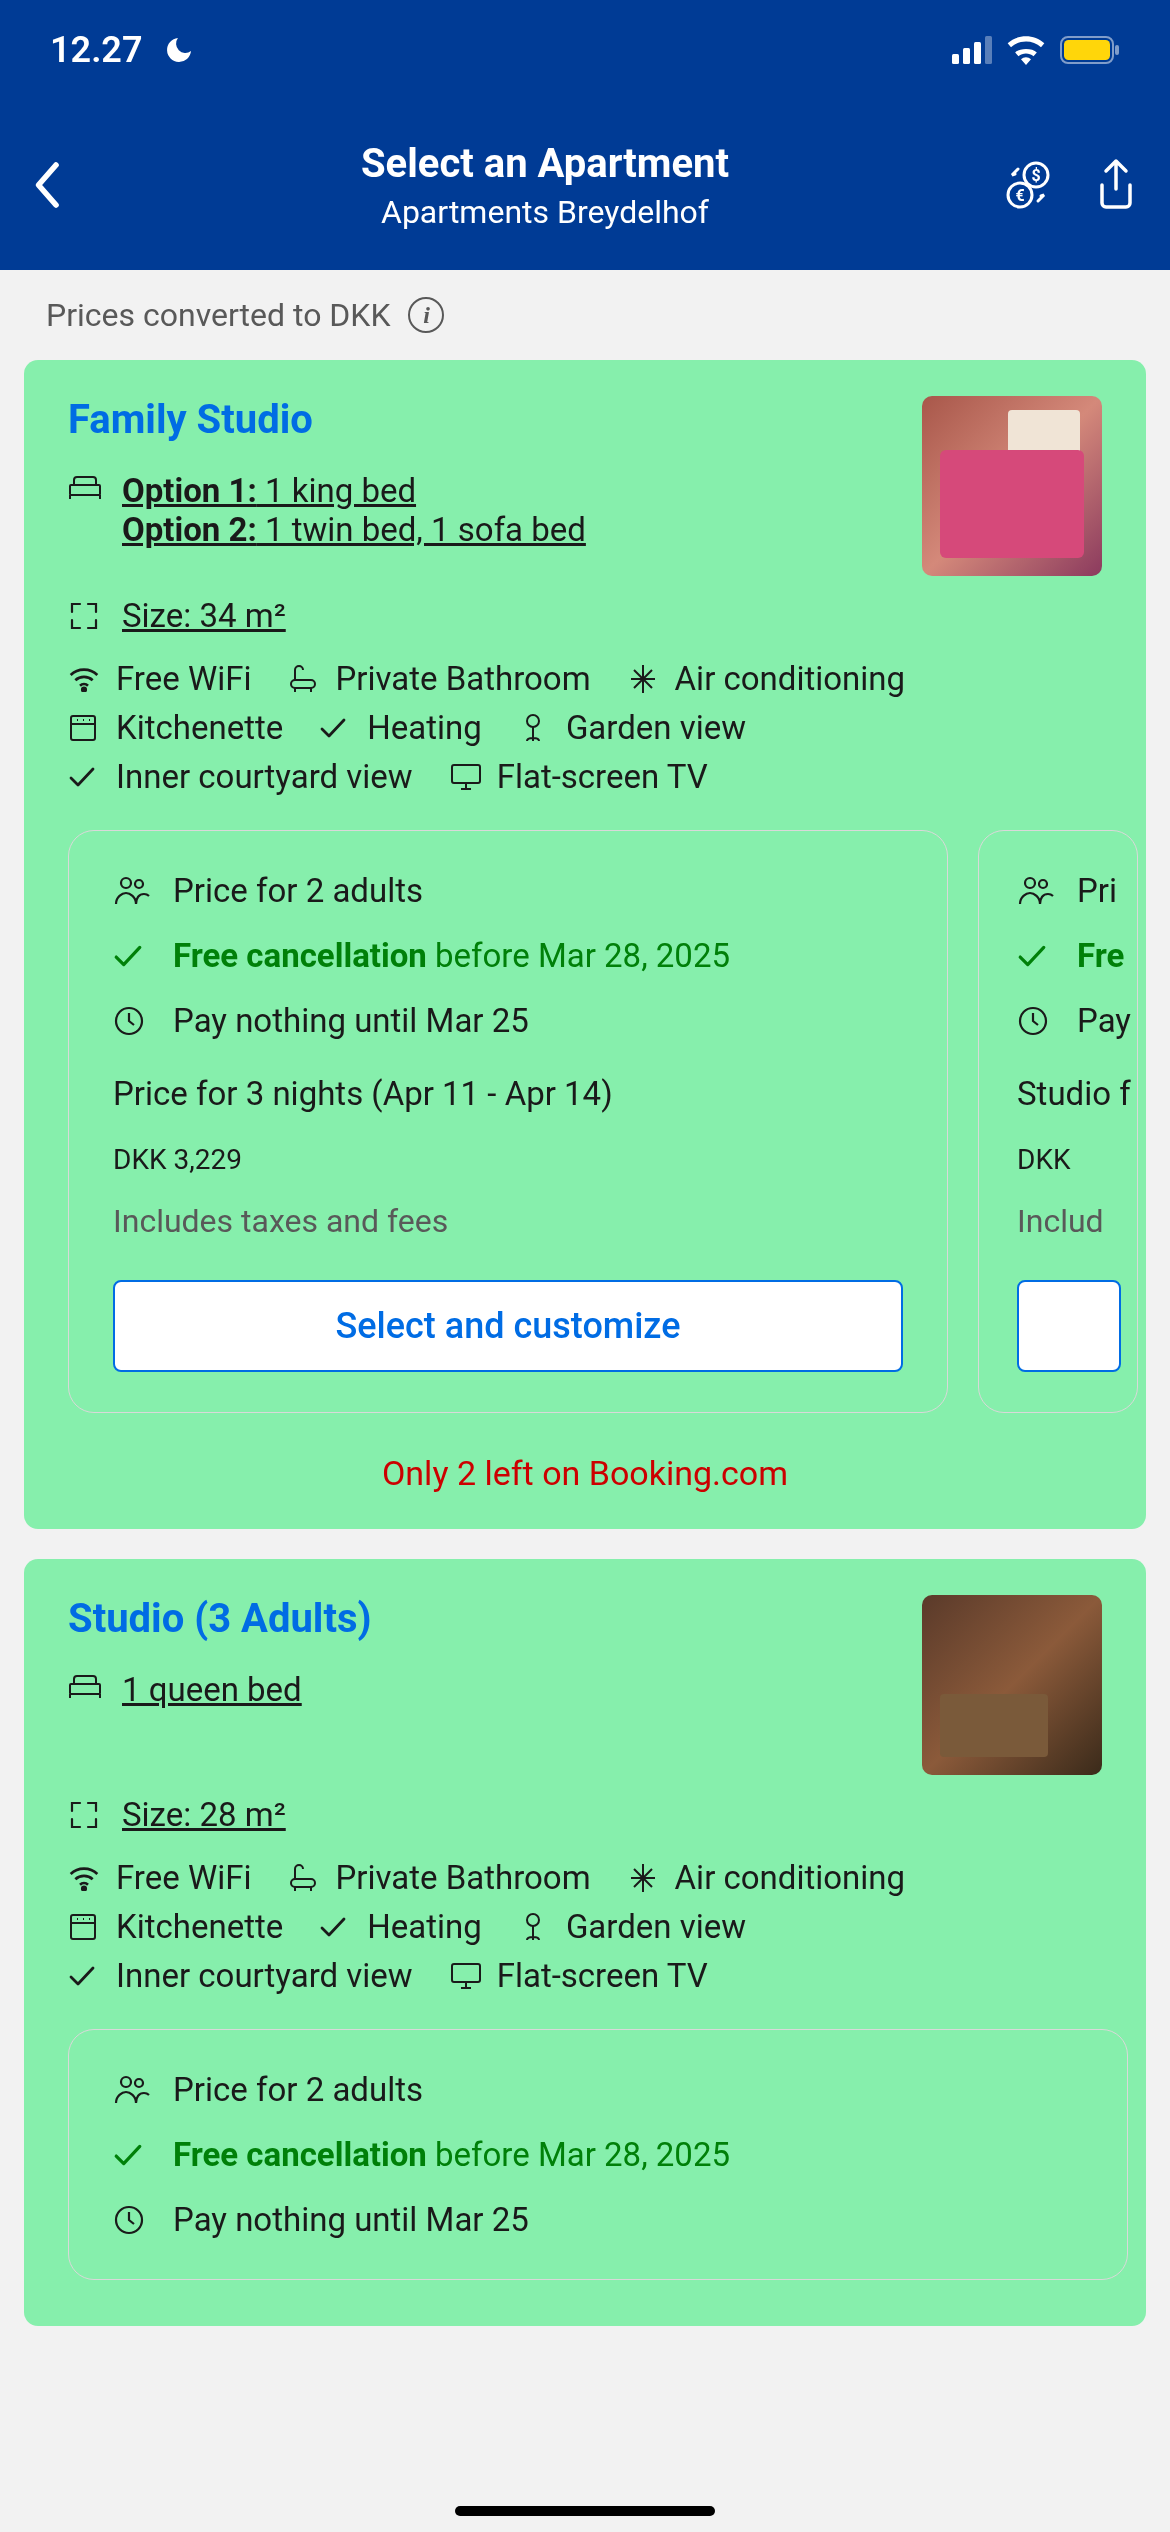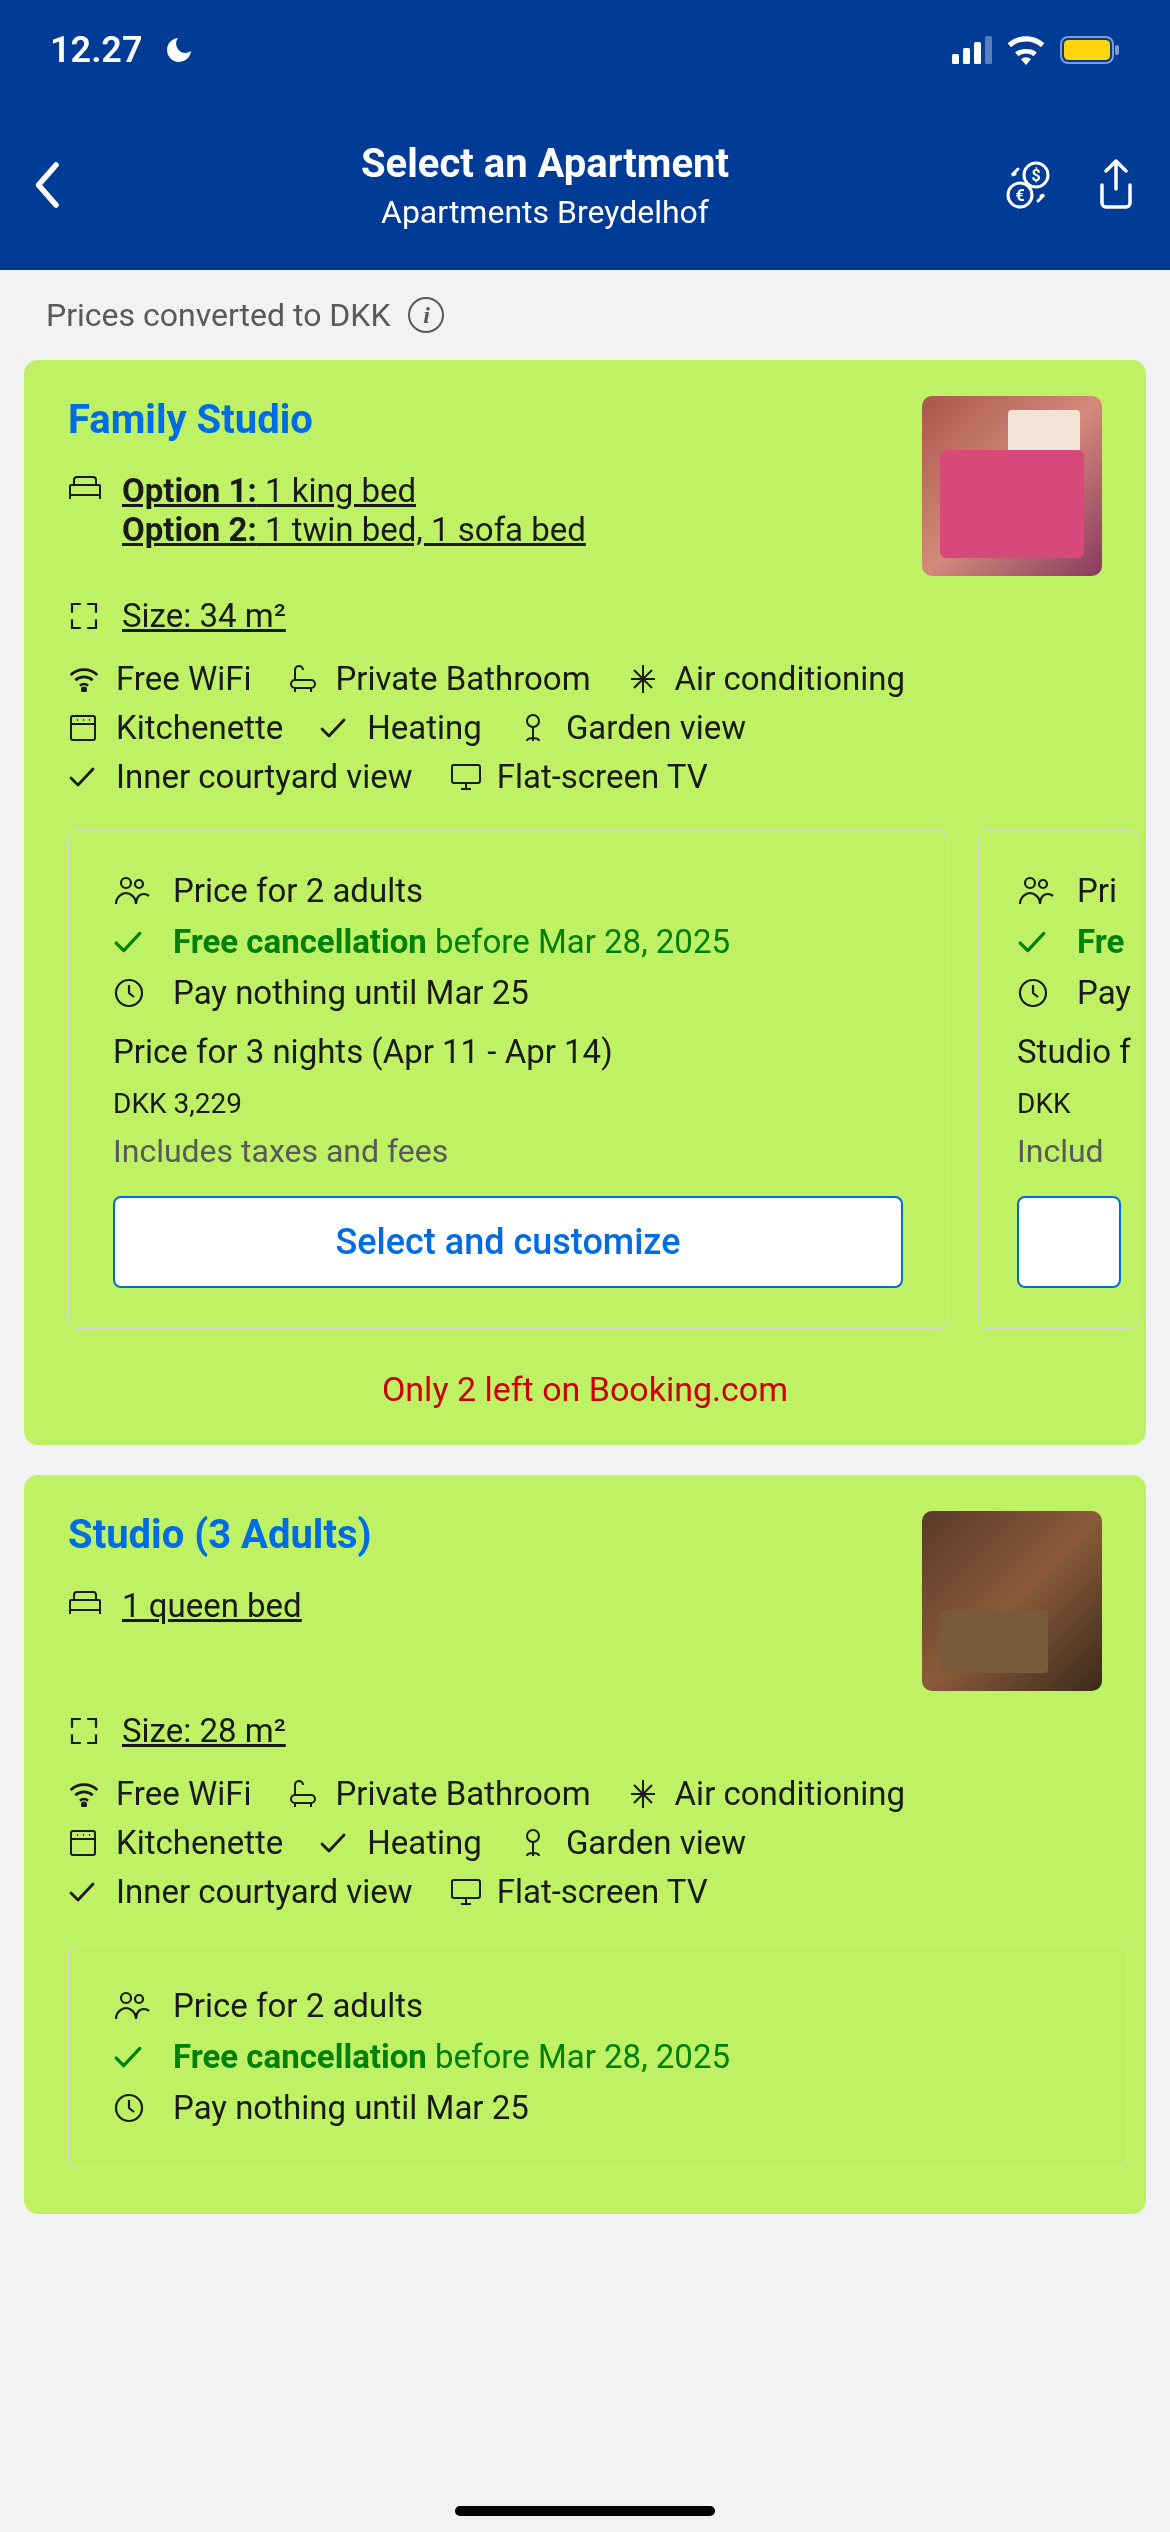--- a/index.html
+++ b/index.html
@@ -9,37 +9,37 @@
   .status-right { display: flex; align-items: center; gap: 14px; }
   .nav-bar { height: 170px; background: #003b95; display: flex; align-items: center; padding: 0 30px; color: #fff; position: relative; }
   .nav-back { width: 60px; flex-shrink: 0; }
   .nav-title-block { flex: 1; text-align: center; }
   .nav-title { font-size: 40px; font-weight: 700; }
   .nav-subtitle { font-size: 32px; font-weight: 400; margin-top: 6px; }
   .nav-actions { display: flex; gap: 36px; align-items: center; flex-shrink: 0; }
   .conversion-bar { height: 90px; display: flex; align-items: center; padding: 0 46px; color: #595959; font-size: 32px; gap: 18px; }
   .info-circle { width: 36px; height: 36px; border: 2.5px solid #595959; border-radius: 50%; display: flex; align-items: center; justify-content: center; font-size: 24px; font-weight: 600; font-style: italic; font-family: Georgia, serif; }
   .cards-container { padding: 0 24px; }
-  .card { background: #bef264; border-radius: 14px; padding: 36px 0 36px 0; margin-bottom: 30px; }
+  .card { background: #86efac; border-radius: 14px; padding: 36px 0 36px 0; margin-bottom: 30px; }
   .card-header { display: flex; padding: 0 44px; gap: 20px; }
   .card-header-text { flex: 1; }
   .card-title { color: #006ce4; font-size: 40px; font-weight: 700; margin-bottom: 28px; }
   .thumb { width: 180px; height: 180px; border-radius: 10px; flex-shrink: 0; background: linear-gradient(135deg, #a8574a, #d4897a, #8b3a5e); position: relative; overflow: hidden; }
   .thumb.t1::after { content:''; position:absolute; inset: 30% 10% 10% 10%; background: #d6497a; border-radius: 6px; }
   .thumb.t1::before { content:''; position:absolute; top: 8%; right: 12%; width: 40%; height: 70%; background: #f0e4d6; border-radius: 4px; }
   .thumb.t2 { background: linear-gradient(135deg, #5a3a2a, #8b5a3a, #3a2a1a); }
   .thumb.t2::after { content:''; position:absolute; bottom: 10%; left: 10%; width: 60%; height: 35%; background: #7a5a3a; border-radius: 4px; }
   .spec-row { display: flex; align-items: flex-start; gap: 18px; padding: 0 44px; margin-bottom: 12px; font-size: 33px; color: #1a1a1a; text-decoration: underline; }
   .spec-row .icon { width: 36px; flex-shrink: 0; margin-top: 4px; }
   .opt-label { font-weight: 700; }
   .amenities-wrap { display: flex; flex-wrap: wrap; gap: 10px 36px; padding: 12px 44px 24px 44px; font-size: 33px; color: #1a1a1a; }
   .amenity { display: inline-flex; align-items: center; gap: 14px; }
   .amenity .icon { width: 34px; }
   .price-scroll { display: flex; gap: 30px; overflow-x: hidden; padding: 10px 0 10px 44px; }
-  .price-card { width: 880px; flex-shrink: 0; border: 1.5px solid #d9d9d9; border-radius: 8px; padding: 40px 44px; display: flex; flex-direction: column; gap: 12px; }
+  .price-card { width: 880px; flex-shrink: 0; border: 1.5px solid #d9d9d9; border-radius: 26px; padding: 40px 44px; display: flex; flex-direction: column; gap: 26px; }
   .price-card.peek { width: 160px; padding: 40px 16px 40px 38px; white-space: nowrap; overflow: hidden; }
   .pc-row { display: flex; align-items: center; gap: 22px; font-size: 33px; color: #1a1a1a; }
   .pc-row .icon { width: 38px; flex-shrink: 0; }
   .green { color: #008009; }
   .green .bold { font-weight: 700; }
   .pc-price-label { font-size: 33px; color: #1a1a1a; margin-top: 8px; }
   .pc-price { font-size: 28px; font-weight: 400; color: #1a1a1a; margin-top: 4px; }
   .pc-tax { font-size: 32px; color: #595959; }
   .select-btn { margin-top: 14px; border: 2px solid #006ce4; color: #006ce4; background: #fff; border-radius: 8px; height: 92px; display: flex; align-items: center; justify-content: center; font-size: 36px; font-weight: 500; }
   .scarcity { text-align: center; color: #cc0000; font-size: 34px; padding-top: 30px; }

